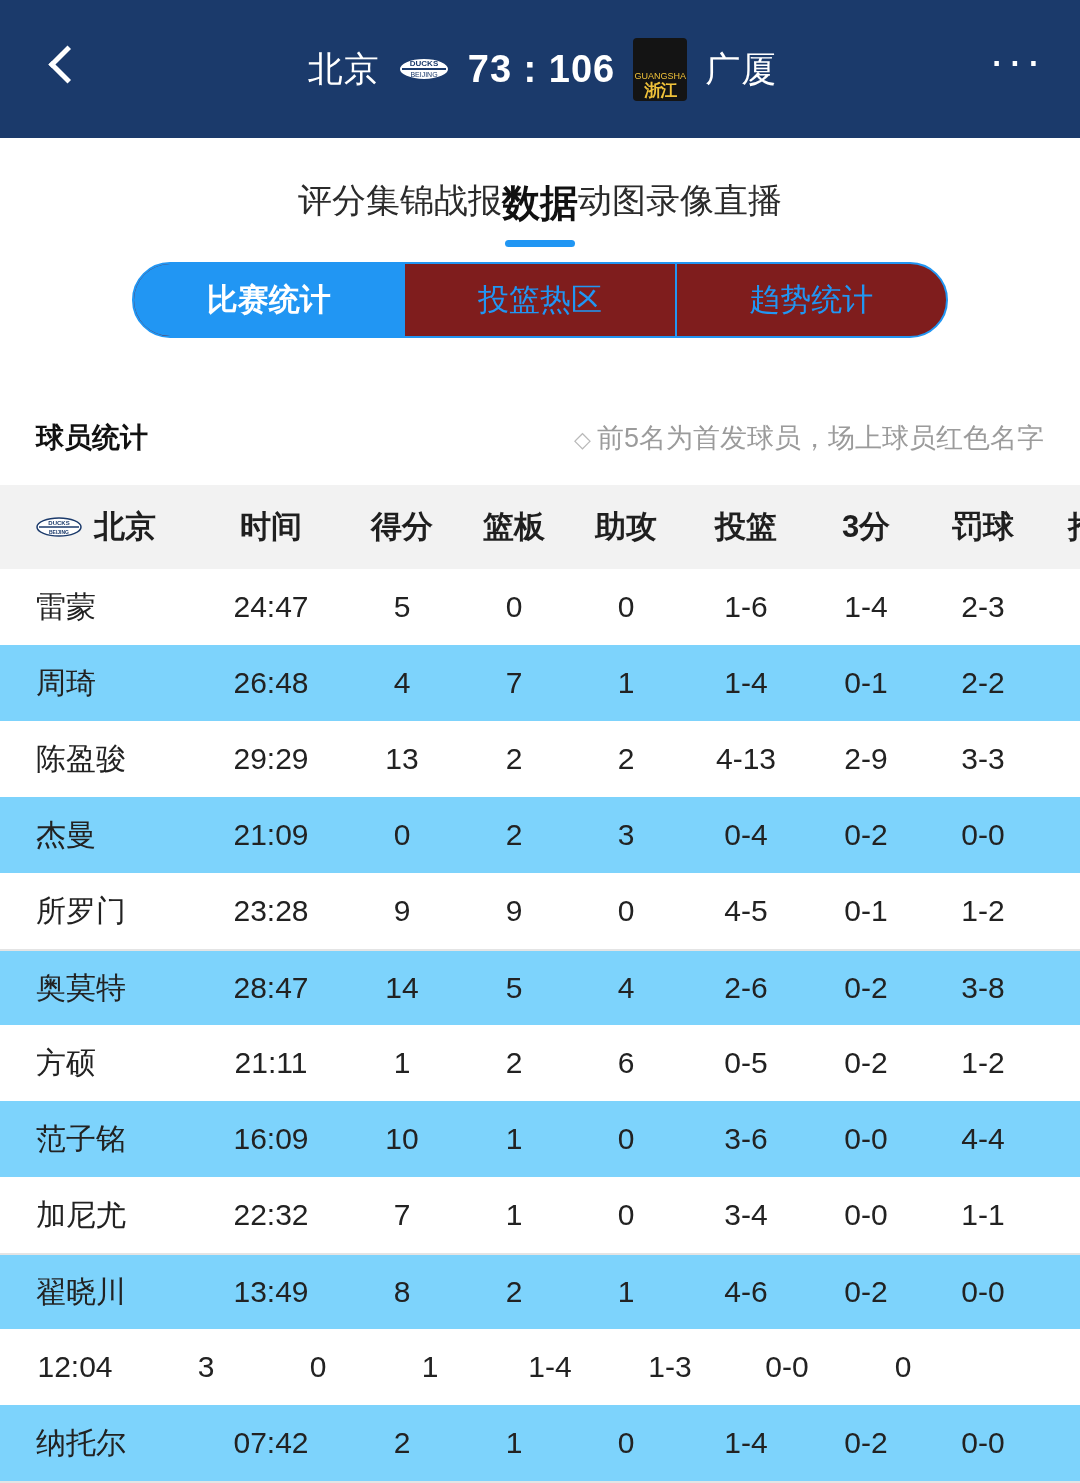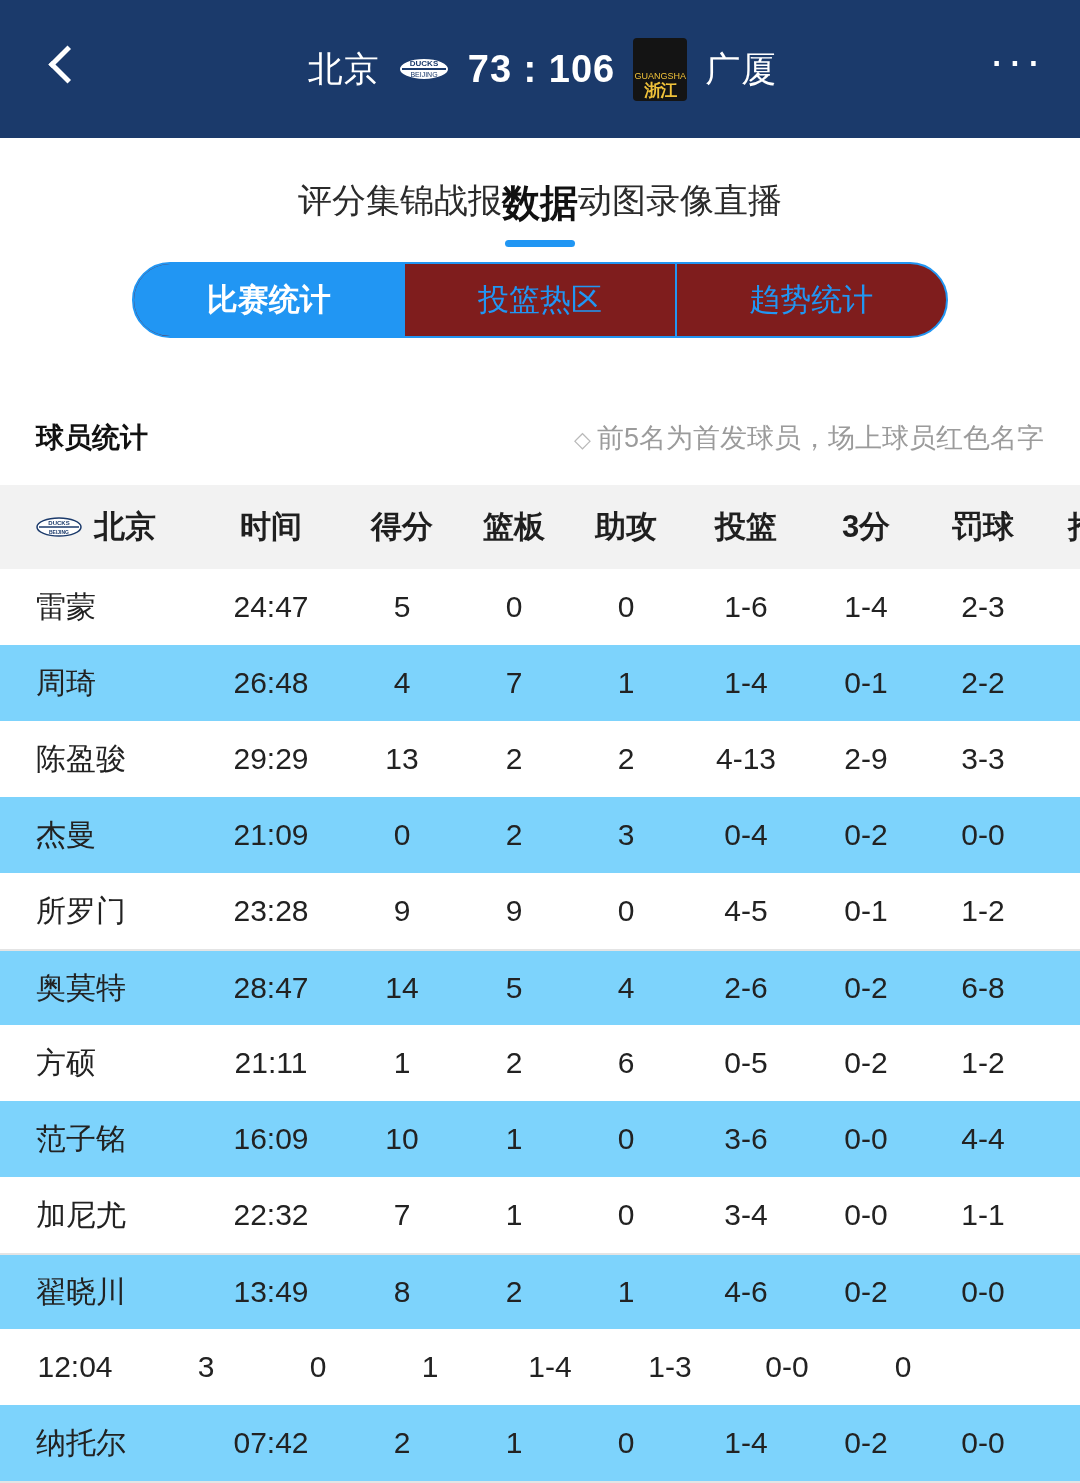--- a/index.html
+++ b/index.html
@@ -386,21 +386,21 @@
     </div>
 
     <div class="trow alt sep">
       <div class="cell c-name">奥莫特</div>
       <div class="cell c-time">28:47</div>
       <div class="cell c-pts">14</div>
       <div class="cell c-reb">5</div>
       <div class="cell c-ast">4</div>
       <div class="cell c-fg">2-6</div>
       <div class="cell c-3p">0-2</div>
-      <div class="cell c-ft">6-8</div>
+      <div class="cell c-ft">3-8</div>
       <div class="cell c-stl">1</div>
     </div>
 
     <div class="trow">
       <div class="cell c-name">方硕</div>
       <div class="cell c-time">21:11</div>
       <div class="cell c-pts">1</div>
       <div class="cell c-reb">2</div>
       <div class="cell c-ast">6</div>
       <div class="cell c-fg">0-5</div>

